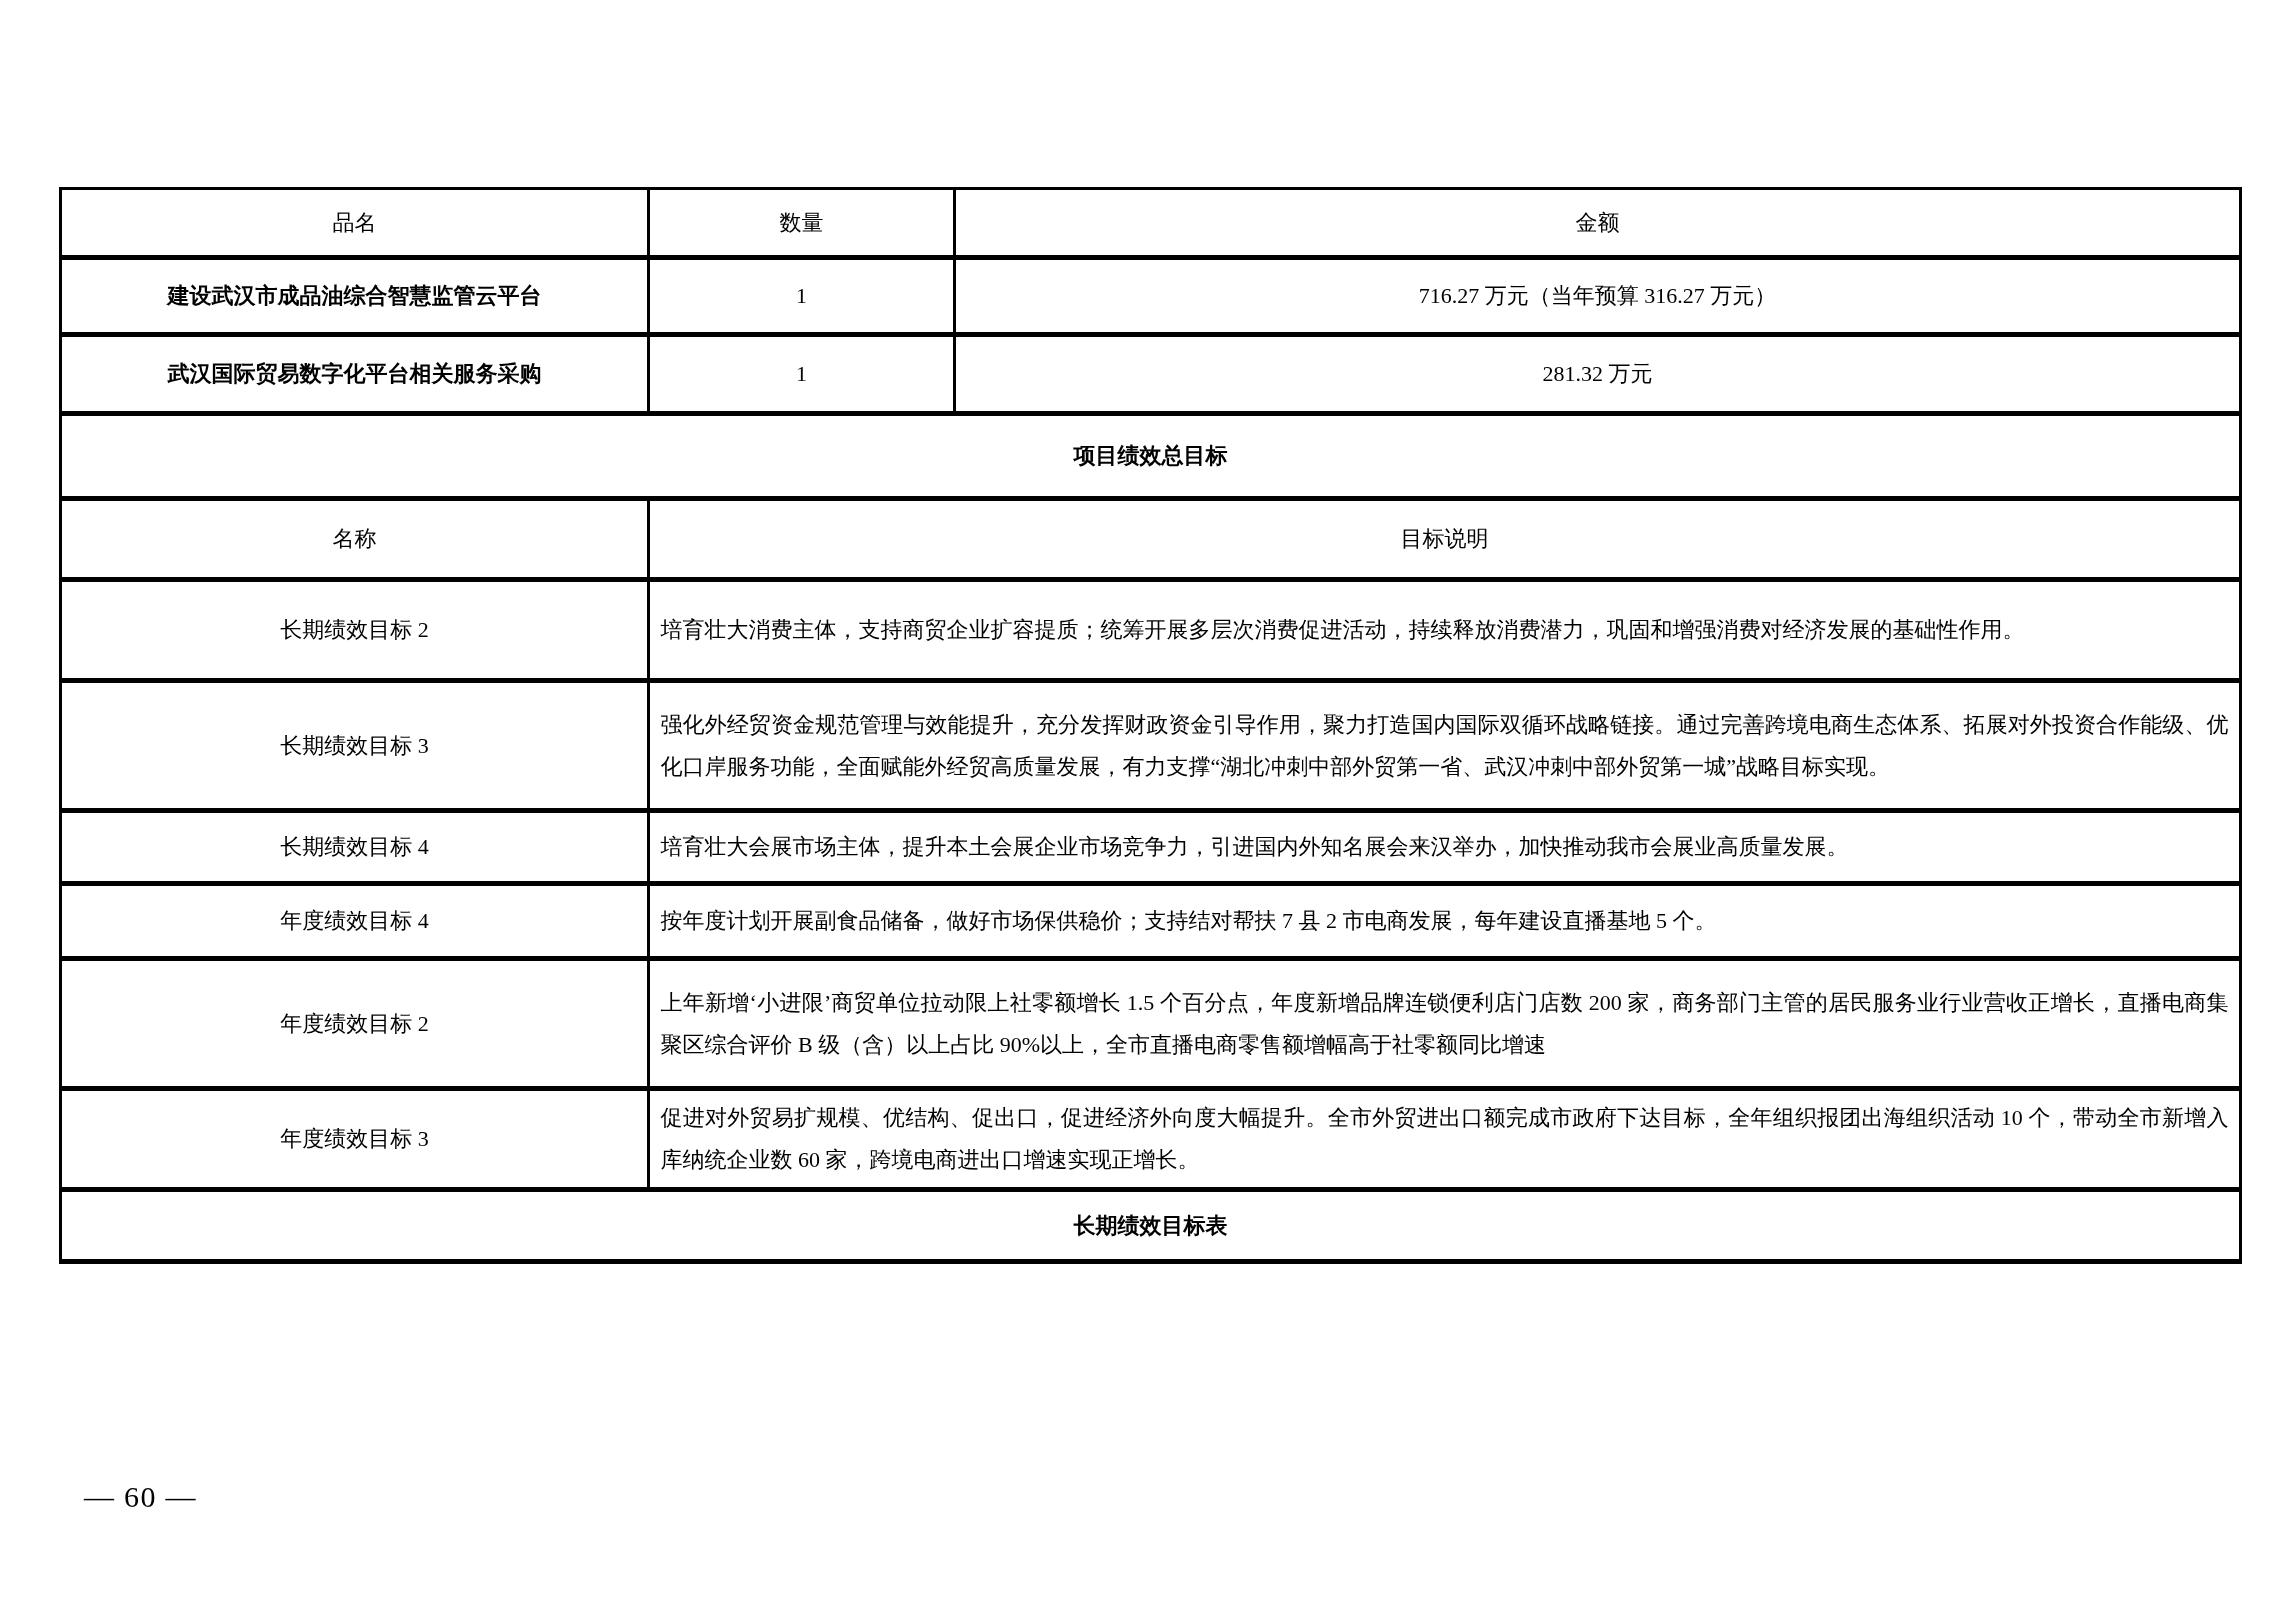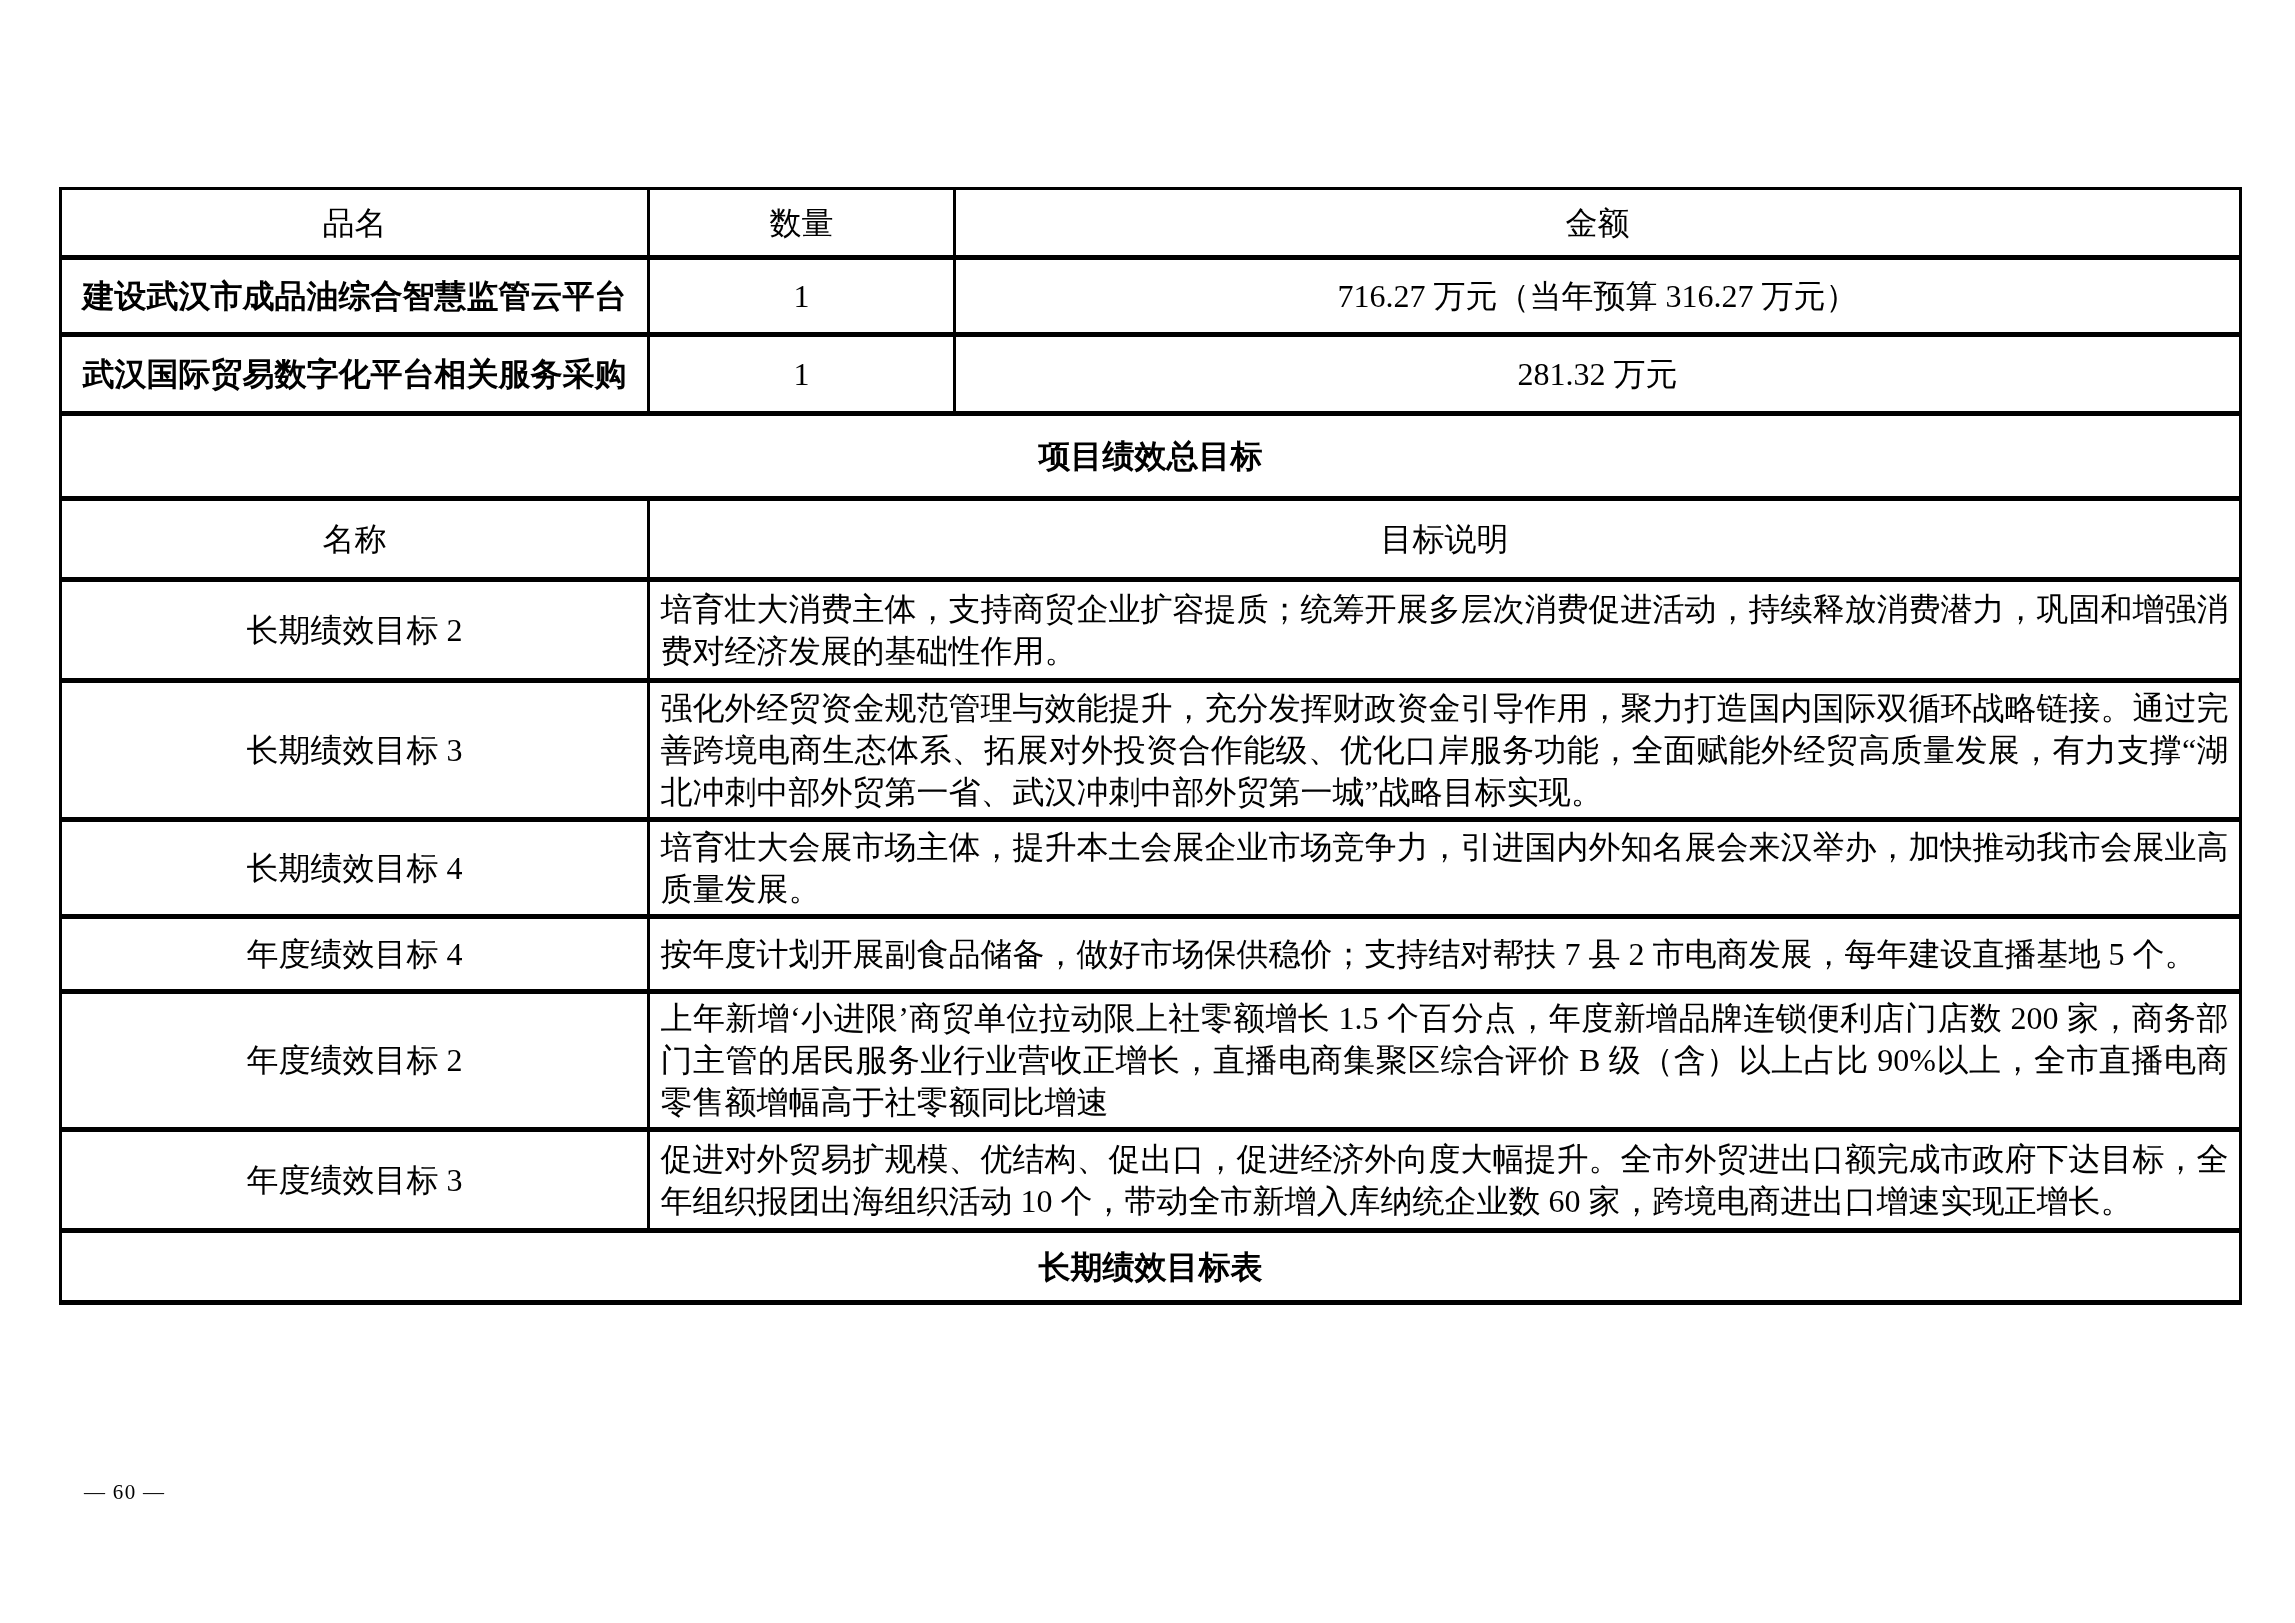--- a/index.html
+++ b/index.html
@@ -20,21 +20,21 @@
     width: 2179px;
     border-collapse: collapse;
     table-layout: fixed;
   }
   table.doc td {
     border: 3.3px solid #000;
     border-top-width: 5.2px;
     border-bottom-width: 5.2px;
     vertical-align: middle;
     padding: 3.9px 10.5px;
-    font-size: 32px;
+    font-size: 22px;
     line-height: 42px;
     color: #000;
     overflow: hidden;
   }
   tr.r-top td { border-top-width: 3.3px; }
   tr.r-bottom td { border-bottom-width: 5.9px; }
   .center { text-align: center; }
   .desc { text-align: justify; }
   .hdr { font-size: 29px; }
   .hsans {
@@ -57,21 +57,21 @@
   tr.h-g4     { height: 73px; }
   tr.h-a1     { height: 75px; }
   tr.h-a2     { height: 130px; }
   tr.h-a3     { height: 101px; }
   tr.h-a4     { height: 101px; }
   tr.h-foot   { height: 72px; }
   .page-num {
     position: absolute;
     left: 84px;
     top: 1480px;
-    font-size: 21px;
+    font-size: 30px;
     letter-spacing: 1.3px;
     color: #000;
     font-family: "Liberation Serif", "DejaVu Serif", serif;
   }
 </style>
 </head>
 <body>
 
 <div class="page">
 

